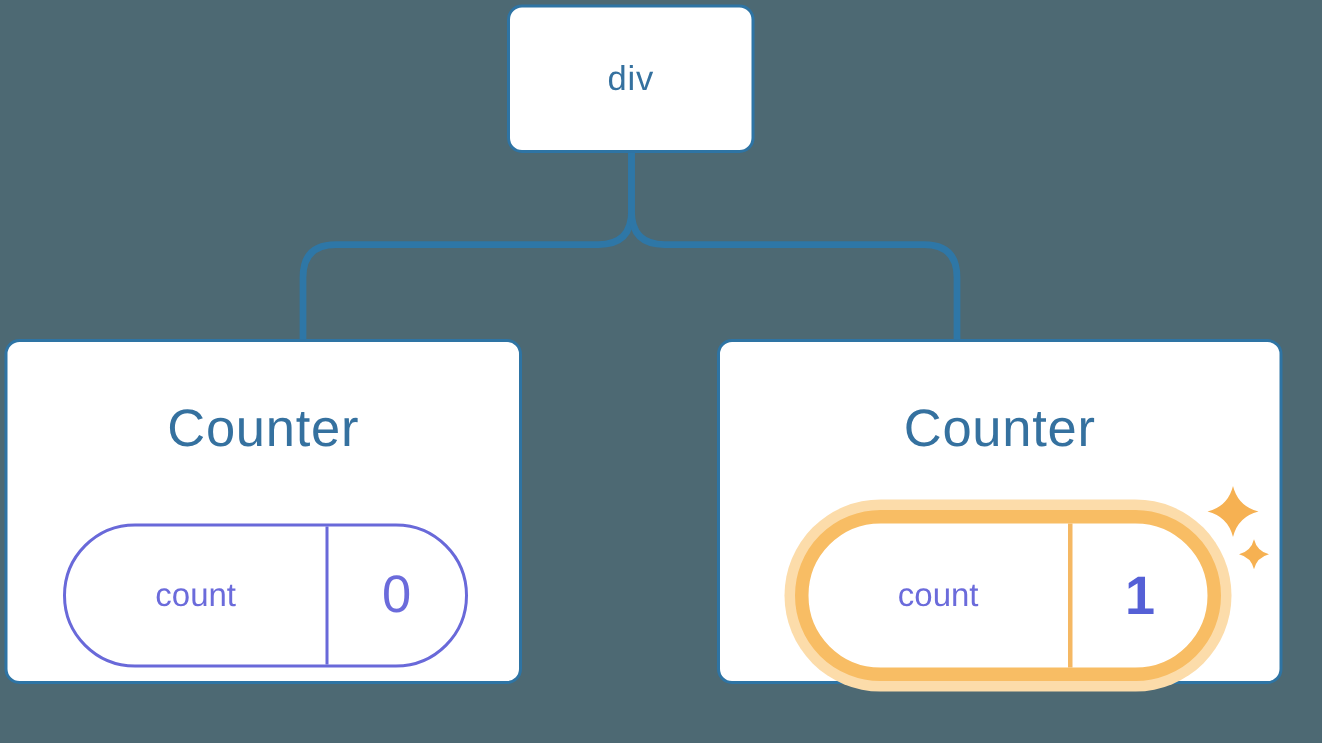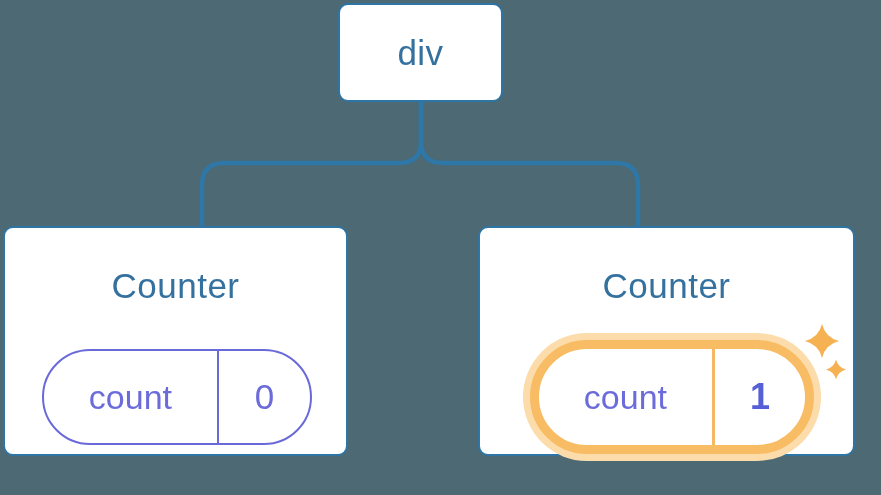--- a/index.html
+++ b/index.html
@@ -28,21 +28,21 @@
     background: #ffffff;
     border: 2px solid #2e74a4;
     border-radius: 10px;
     box-sizing: border-box;
     display: flex;
     align-items: center;
     justify-content: center;
   }
   .root-node .node-label {
     color: #35719f;
-    font-size: 35px;
+    font-size: 23px;
     font-weight: 500;
     letter-spacing: 0.5px;
   }
   
   .card {
     position: absolute;
     top: 226px;
     height: 230px;
     background: #ffffff;
     border: 2px solid #2e74a4;
@@ -84,21 +84,21 @@
     box-shadow: 0 0 0 7px #fcdcaa;
   }
   .pill-key, .pill-value {
     display: flex;
     align-items: center;
     justify-content: center;
   }
   .pill-key {
     flex: 0 0 65%;
     color: #6b6bdb;
-    font-size: 34px;
+    font-size: 22px;
   }
   .pill-value {
     flex: 1 1 auto;
     color: #6b6bdb;
     font-size: 35px;
   }
   .pill-plain .pill-value { border-left: 2px solid #6969d9; }
   .pill-highlight .pill-value {
     border-left: 3px solid #f5b863;
     color: #5560d6;

